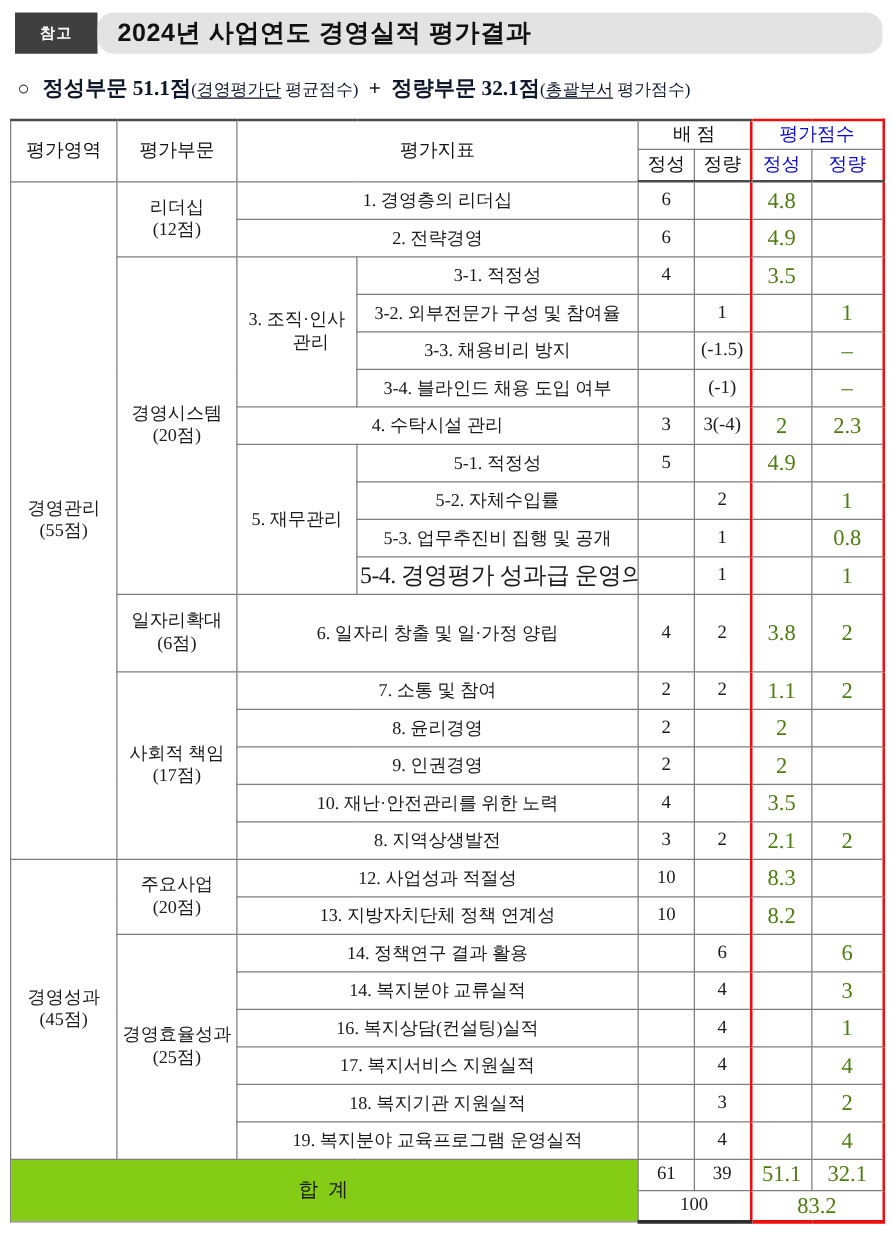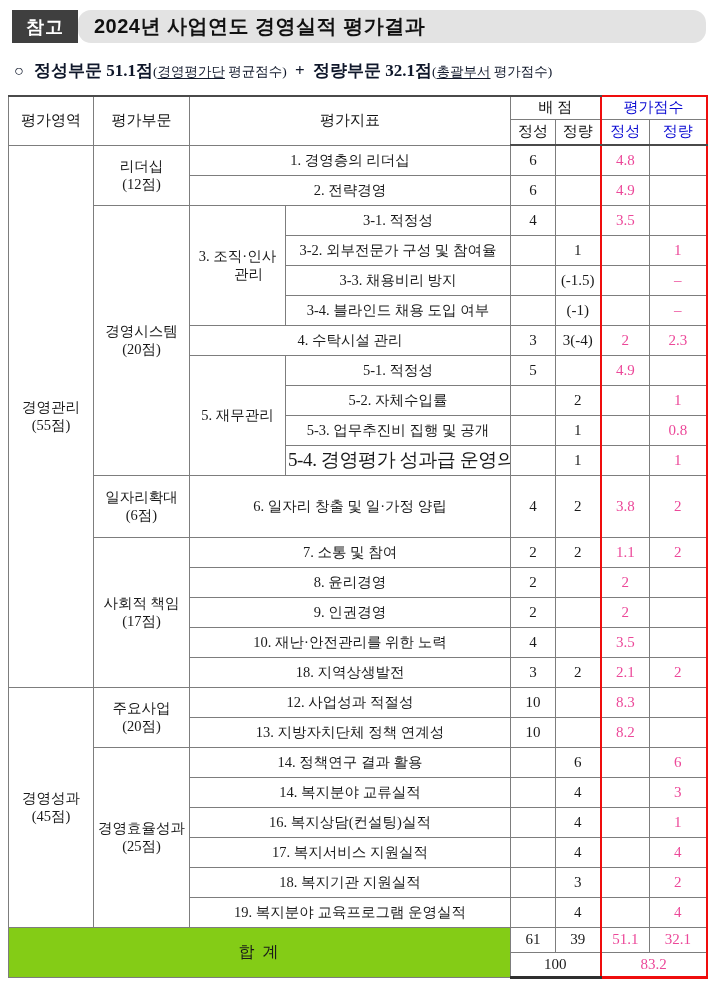--- a/index.html
+++ b/index.html
@@ -9,21 +9,21 @@
     color:#1a1a1a;
     position:relative;
   }
   
   .title-row{
     display:flex;align-items:stretch;
     margin:10px 8px 0 12px;height:33px;
     font-family:"Liberation Sans","DejaVu Sans",sans-serif;
   }
   .badge{
-    background:#3f3f3f;color:#ffffff;font-weight:bold;font-size:18px;
+    background:#3f3f3f;color:#ffffff;font-weight:bold;font-size:12px;
     display:flex;align-items:center;justify-content:center;
     width:66px;flex:0 0 66px;letter-spacing:1px;
   }
   .title-bar{
     background:#e3e3e3;flex:1;display:flex;align-items:center;
     padding-left:16px;font-weight:bold;font-size:20px;color:#111;
     letter-spacing:0.5px;
     border-radius:13px;
   }
   
@@ -59,21 +59,21 @@
   thead tr.hr2{height:26px}
   tbody tr{height:30px}
   tbody tr.tall{height:62px}
   tbody tr.totrow{height:25px}
   thead th{font-size:15px;color:#111;}
   thead tr.hr1 th{border-top:2px solid #4a4a4a;}
   thead tr.hr2 th{border-bottom:2px solid #4a4a4a;margin-top:32px;}
   th.blue{color:#0a0ad2;font-weight:bold;}
   .ind{text-align:left;padding-left:8px;}
   .num{font-size:15px;}
-  .score-val{color:#ec4899;font-weight:bold;font-size:15px;}
+  .score-val{color:#4d7c0f;font-weight:bold;font-size:18px;}
   .two-line div{line-height:1.25;}
   .group-cell{text-align:left;padding-left:7px;}
   .group-cell .l2{padding-left:22px;}
   .cond{font-size:19px;letter-spacing:-0.4px;}
   
   .rt{border-top:2px solid #ef0d0d !important;}
   .rl{border-left:2px solid #ef0d0d !important;}
   .rr{border-right:2px solid #ef0d0d !important;}
   .rb{border-bottom:3px solid #ef0d0d !important;font-family:Liberation Serif, serif;}
   
@@ -253,21 +253,21 @@
       <td class="score-val rr"></td>
     </tr>
     <tr>
       <td colspan="2" class="ind">10. 재난·안전관리를 위한 노력</td>
       <td class="num">4</td>
       <td class="num"></td>
       <td class="score-val rl">3.5</td>
       <td class="score-val rr"></td>
     </tr>
     <tr>
-      <td colspan="2" class="ind">18. 지역상생발전</td>
+      <td colspan="2" class="ind">8. 지역상생발전</td>
       <td class="num">3</td>
       <td class="num">2</td>
       <td class="score-val rl">2.1</td>
       <td class="score-val rr">2</td>
     </tr>
     <tr>
       <td rowspan="8" class="two-line">
           <div>경영성과</div>
           <div>(45점)</div>
         </td>

